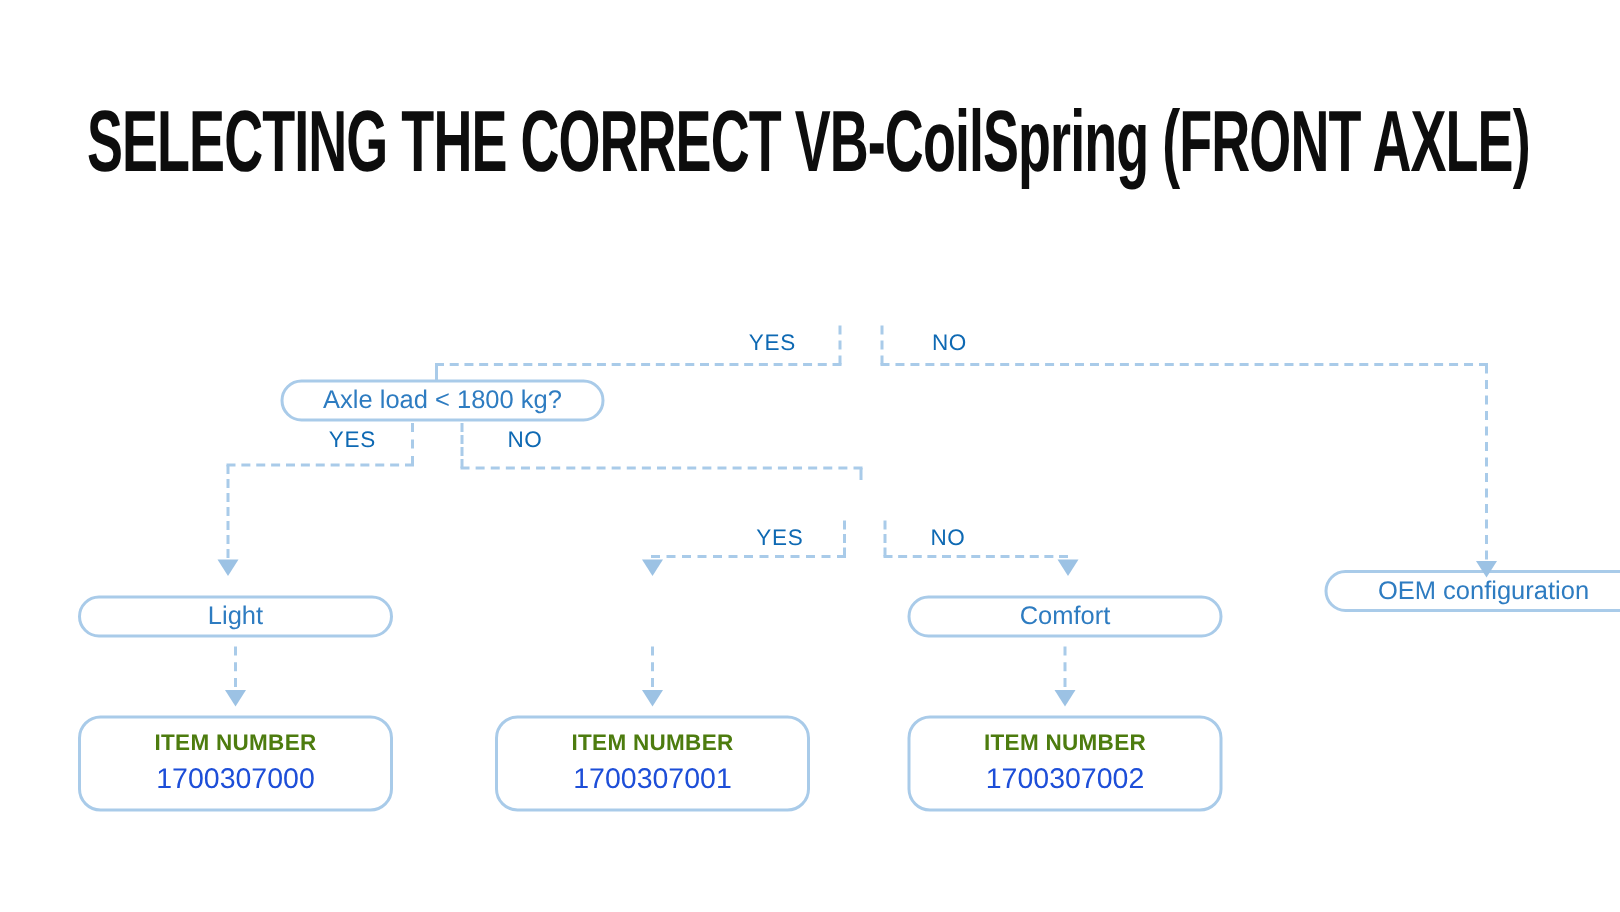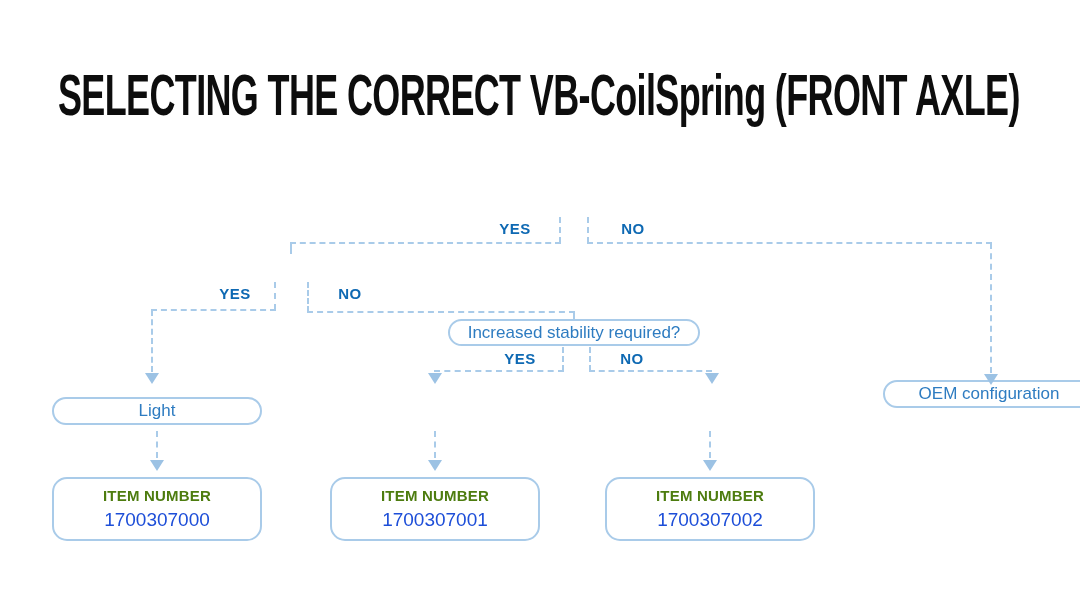--- a/index.html
+++ b/index.html
@@ -23,48 +23,49 @@
   .itembox{
     position:absolute;box-sizing:border-box;
     border:2px solid #a9cbe9;border-radius:15px;background:#ffffff;
     display:flex;flex-direction:column;align-items:center;justify-content:center;
     gap:5px;
   }
   .item-label{color:#4d7c0f;font-size:15px;font-weight:bold;letter-spacing:0.2px;}
   .item-value{color:#1d4ed8;font-size:19px;}
   .yn{
     position:absolute;width:60px;text-align:center;
-    color:#0e69b3;font-size:15px;font-weight:bold;letter-spacing:0.5px;
+    color:#0e69b3;font-size:15px;font-weight:normal;letter-spacing:0.5px;
   }
   .hline{position:absolute;height:0;border-top:2px dashed #a9cbe9;}
   .vline{position:absolute;width:0;border-left:2px dashed #a9cbe9;}
   .arrow{
     position:absolute;width:0;height:0;
     border-left:7px solid transparent;border-right:7px solid transparent;
     border-top:11px solid #9cc2e4;
   }
 </style>
 </head>
 <body>
 
 <div class="canvas">
 
   <h1 class="title">SELECTING THE CORRECT VB-CoilSpring (FRONT AXLE)</h1>
 
   <div class="yn" style="left:455px;top:220px;">YES</div>
   <div class="yn" style="left:573px;top:220px;">NO</div>
 
+  <div class="node" style="left:157px;top:253px;width:216px;height:28px;">Axle load &lt; 1800 kg?</div>
   <div class="yn" style="left:175px;top:285px;">YES</div>
   <div class="yn" style="left:290px;top:285px;">NO</div>
 
-  <div class="node" style="left:418px;top:319px;width:252px;height:27px;">Increased stability required?</div>
   <div class="yn" style="left:460px;top:350px;">YES</div>
   <div class="yn" style="left:572px;top:350px;">NO</div>
 
   <div class="node" style="left:22px;top:397px;width:210px;height:28px;">Light</div>
+  <div class="node" style="left:575px;top:397px;width:210px;height:28px;">Comfort</div>
   <div class="node" style="left:853px;top:380px;width:212px;height:28px;text-align:right;">OEM configuration</div>
 
   <div class="itembox" style="left:22px;top:477px;width:210px;height:64px;">
     <div class="item-label">ITEM NUMBER</div>
     <div class="item-value">1700307000</div>
   </div>
   <div class="itembox" style="left:300px;top:477px;width:210px;height:64px;">
     <div class="item-label">ITEM NUMBER</div>
     <div class="item-value">1700307001</div>
   </div>

